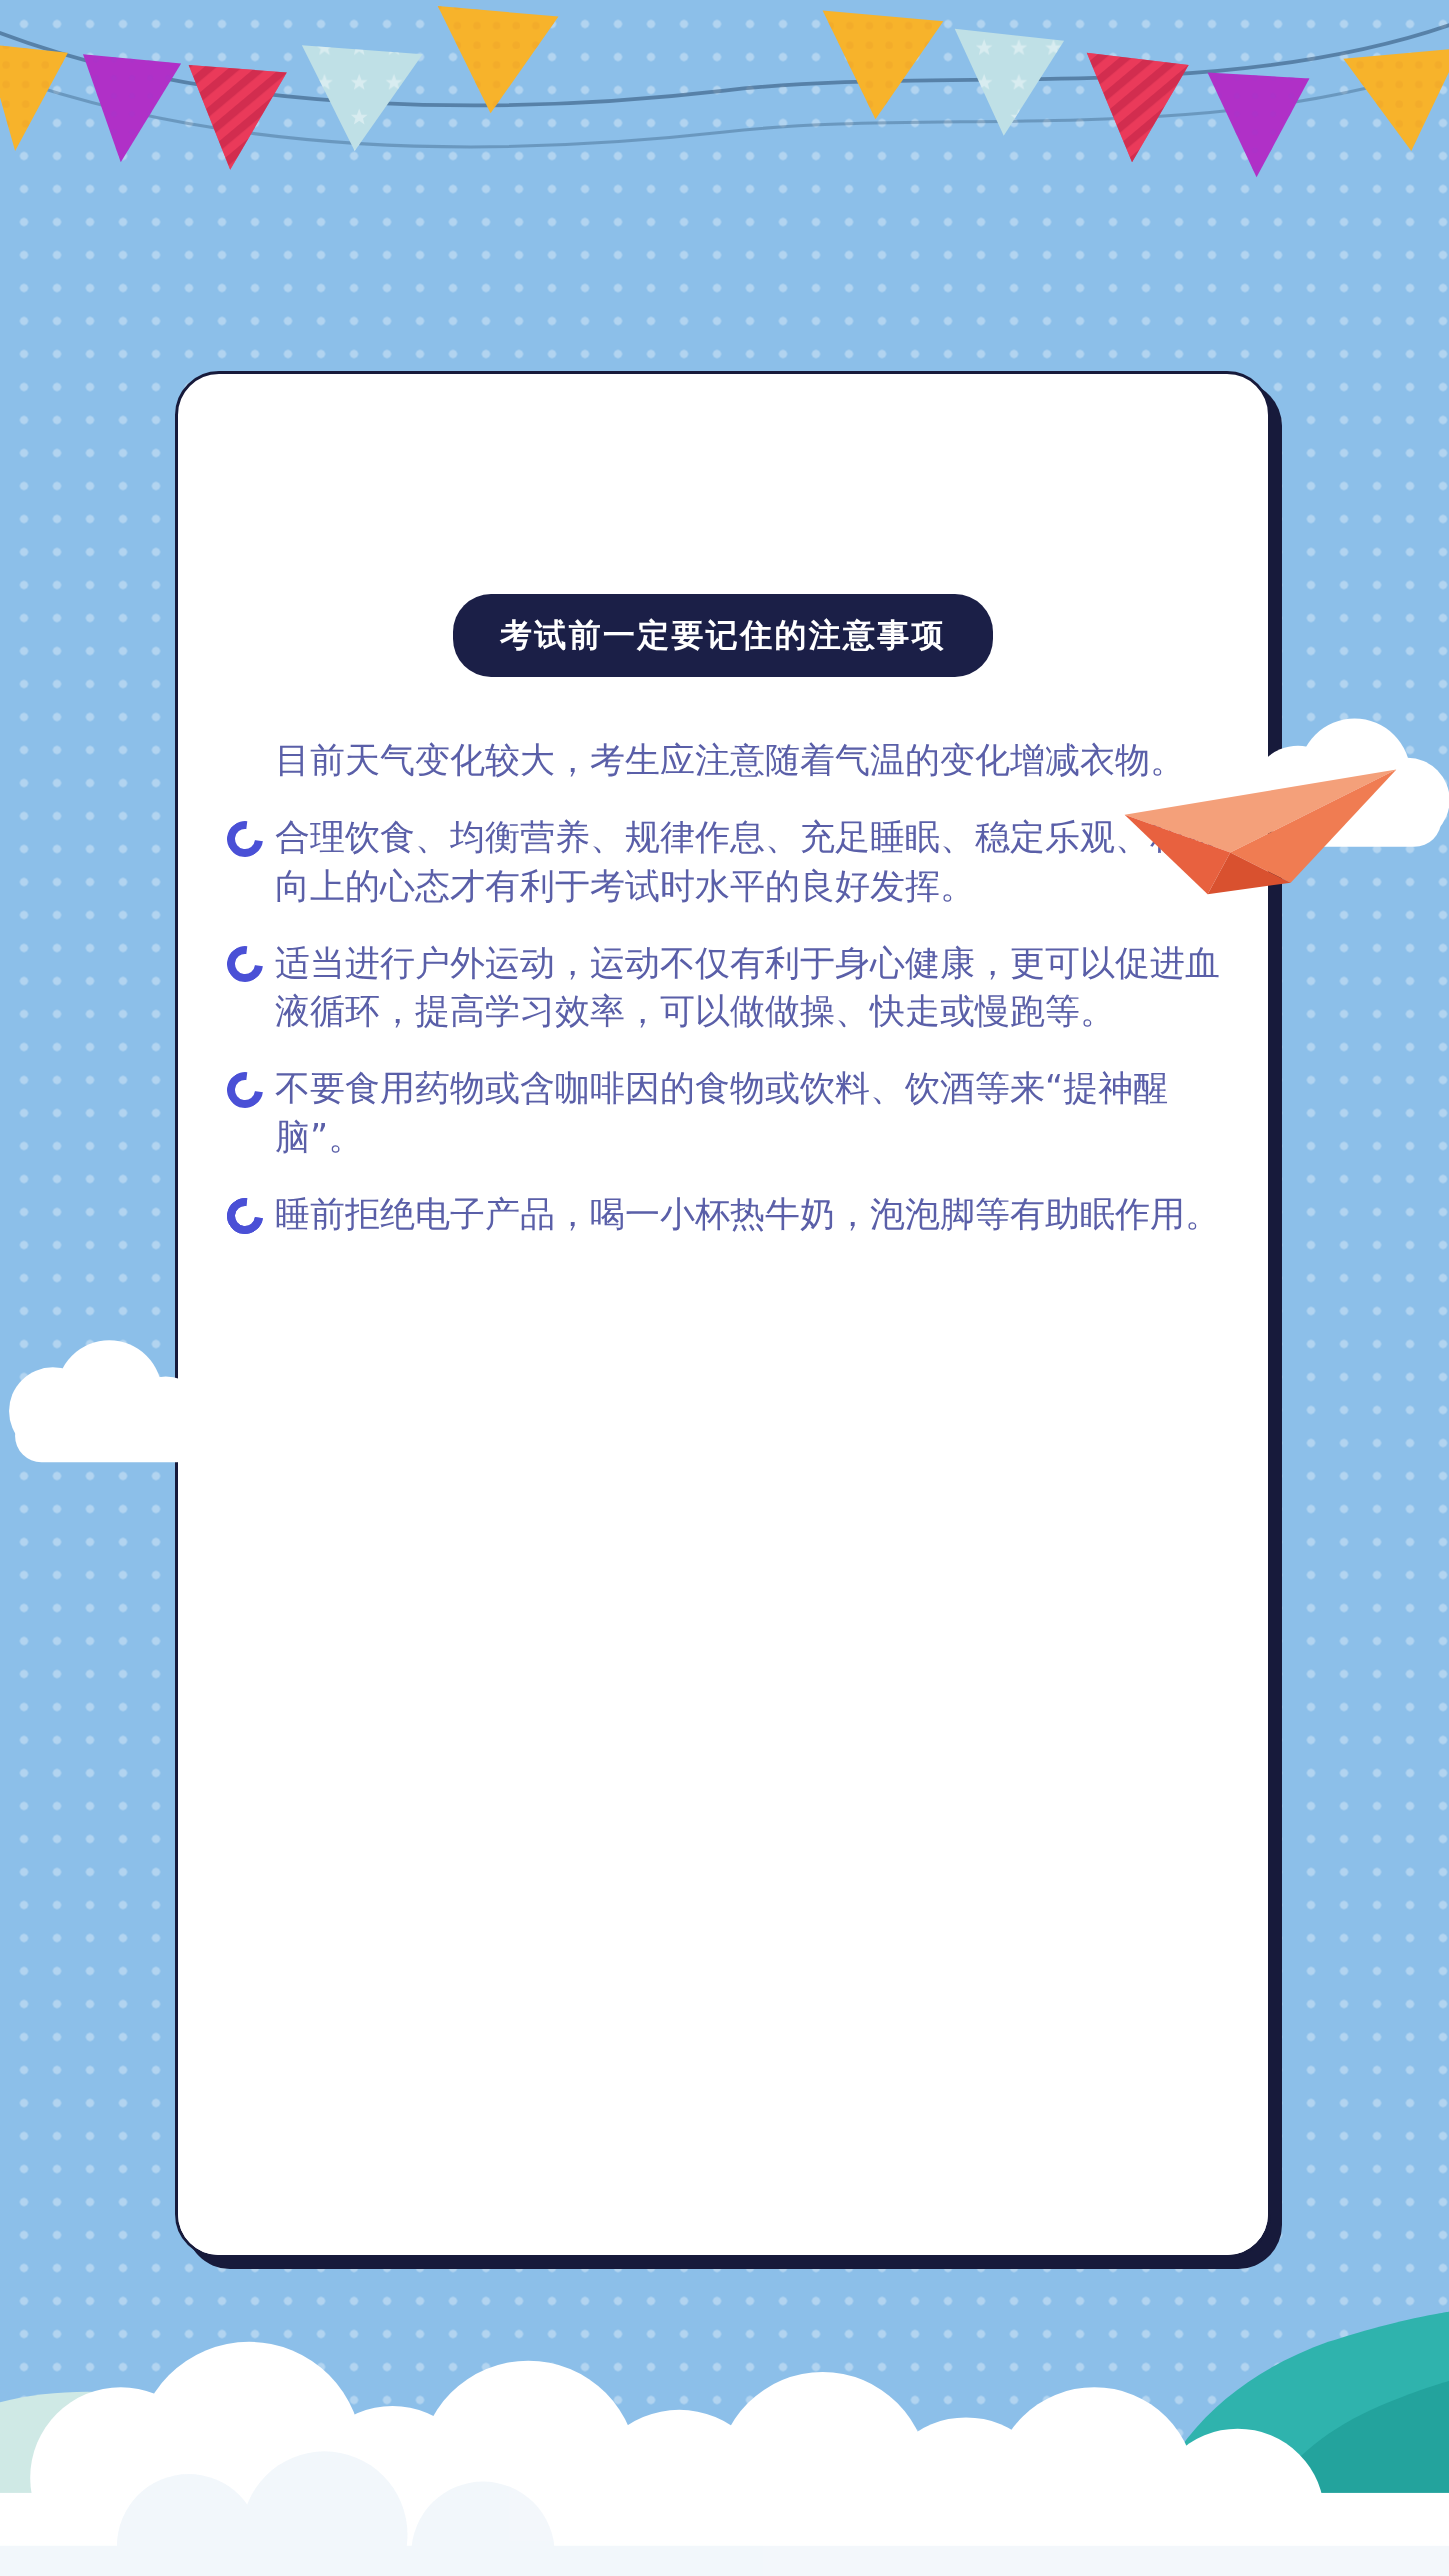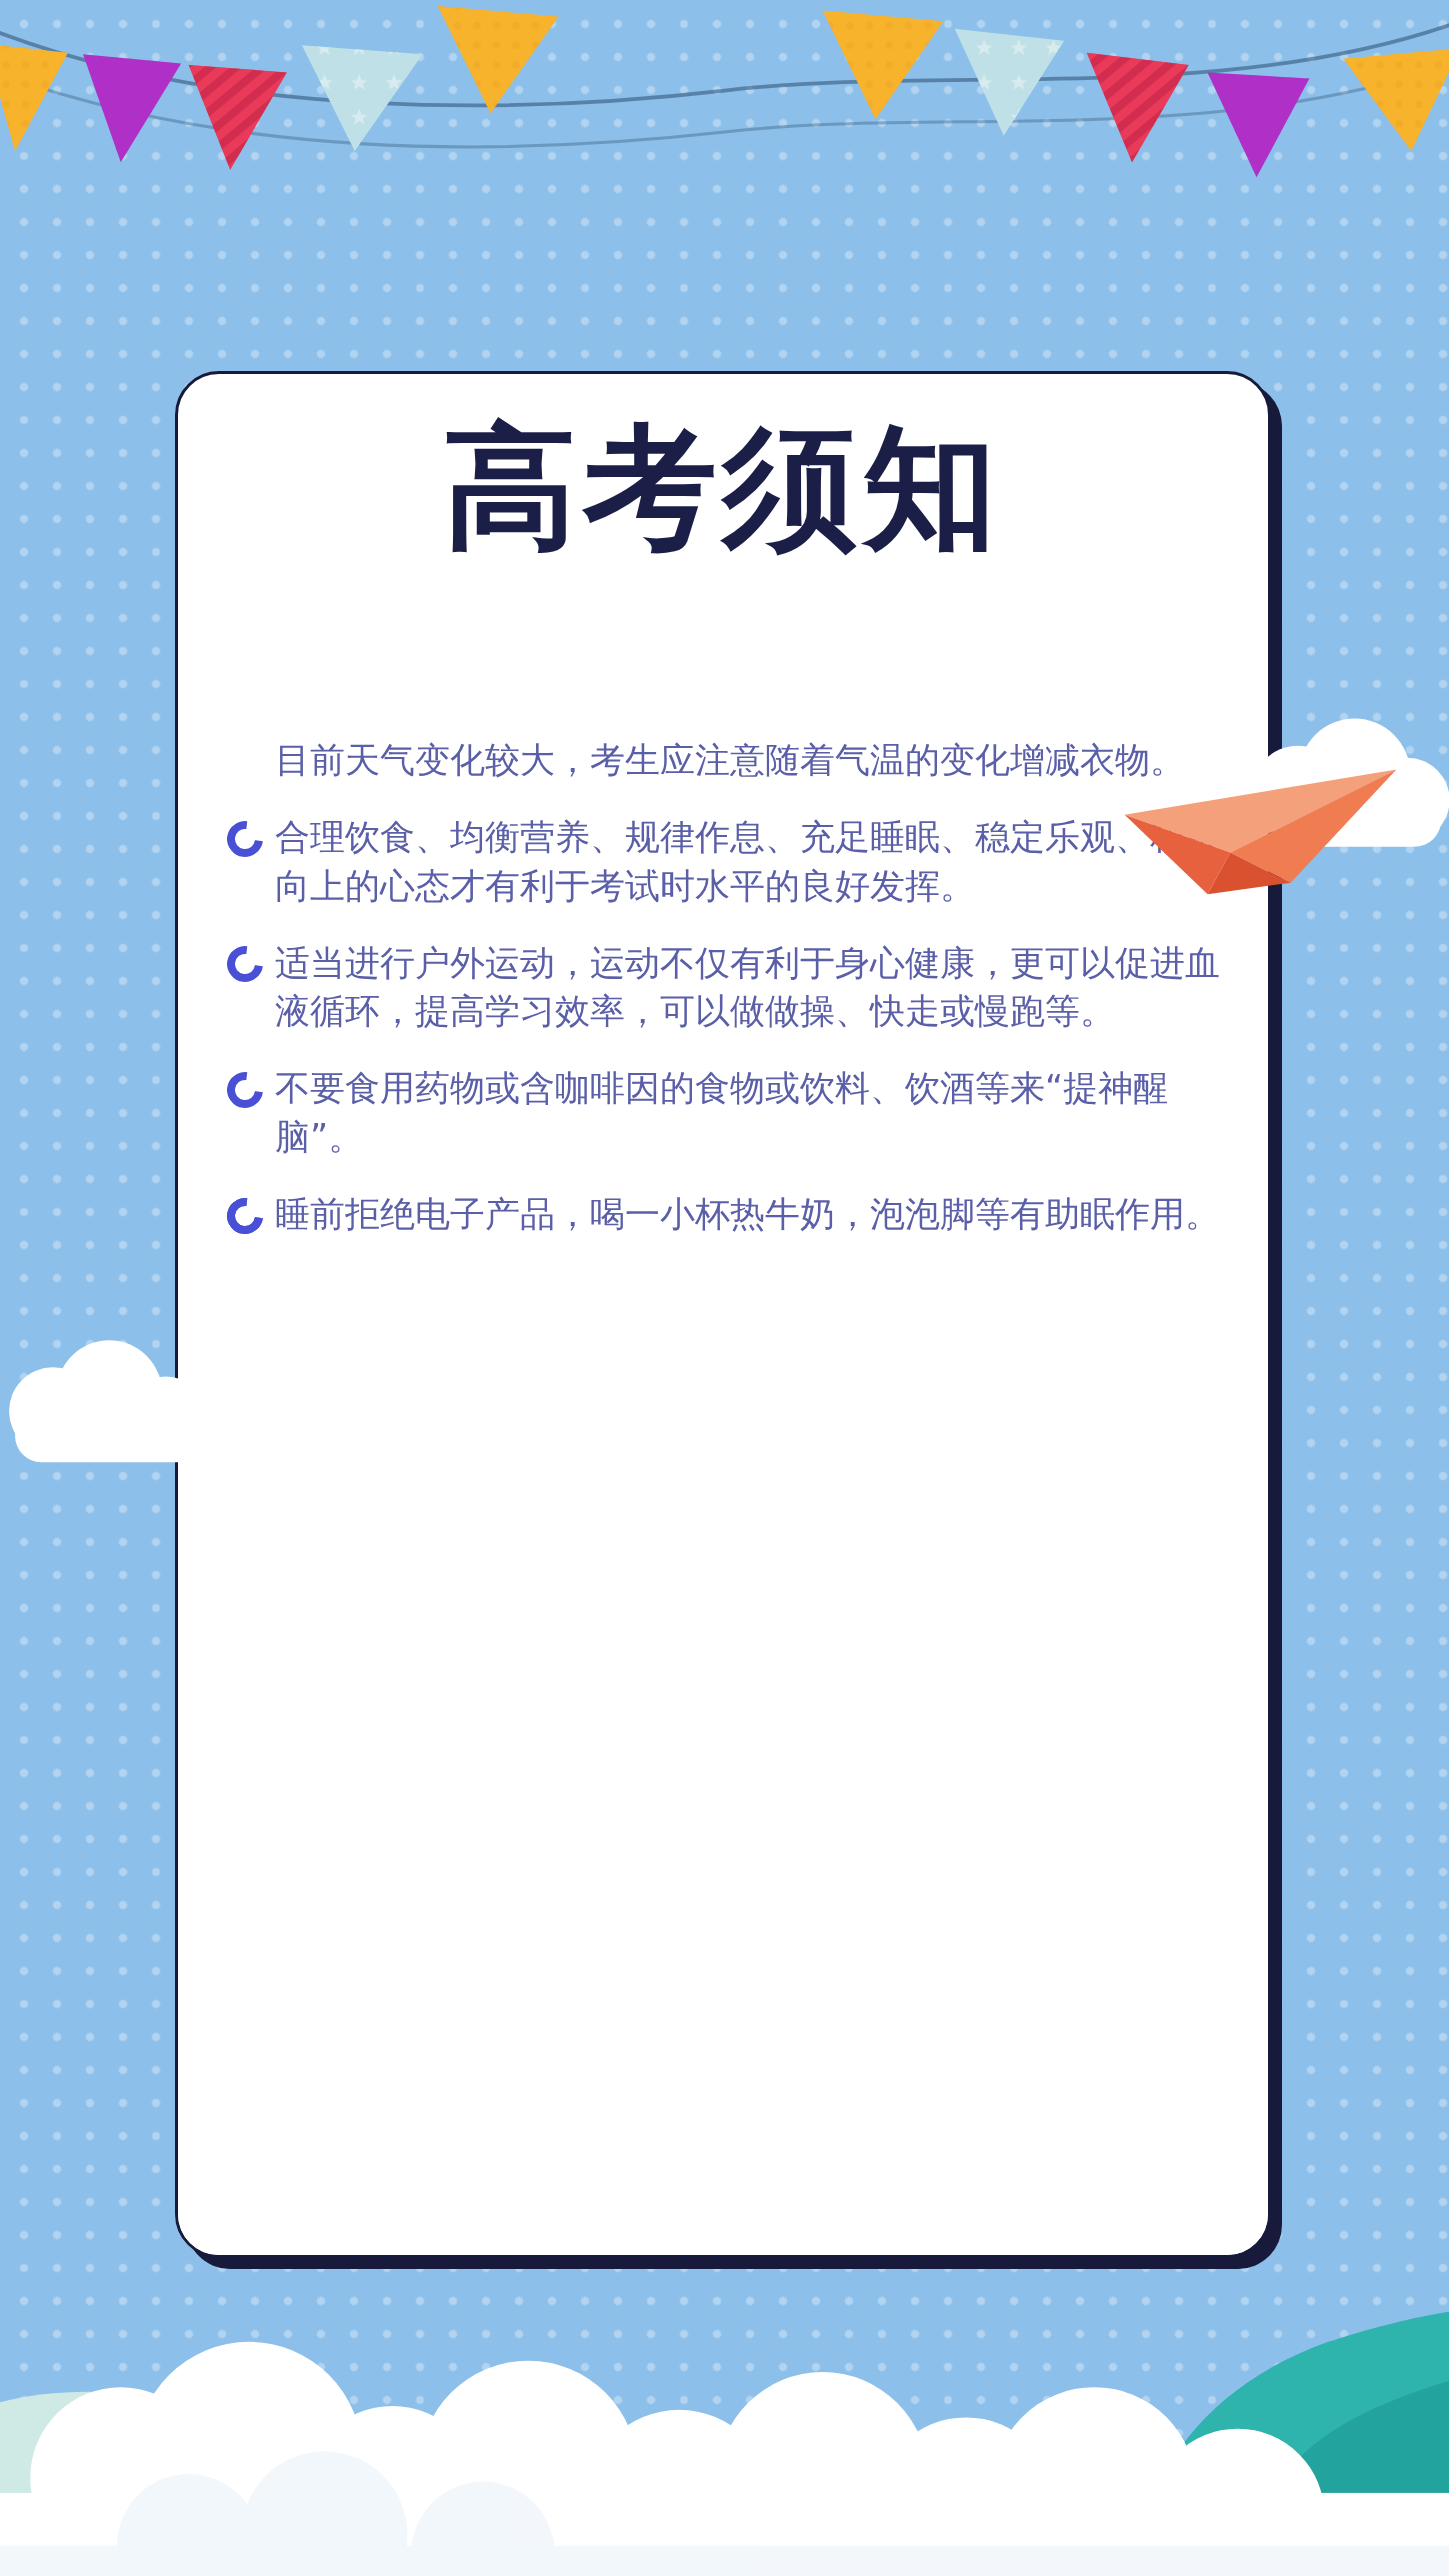--- a/index.html
+++ b/index.html
@@ -229,22 +229,24 @@
 
       <polygon points="1780,78 1935,64 1870,200" fill="#f7b32b"></polygon>
       <polygon points="1780,78 1935,64 1870,200" fill="url(#dots-orange)" opacity="0.55"></polygon>
     </g>
   </svg>
 
   <div class="card-shadow"></div>
 
   <div class="card">
 
-    <div class="title">高考须知</div>
-
+
+    <div class="subtitle-wrap">
+      <div class="subtitle">考试前一定要记住的注意事项</div>
+    </div>
 
     <div class="content">
 
       <div class="plain-para">目前天气变化较大，考生应注意随着气温的变化增减衣物。</div>
 
 
       <div class="bullet-item">
         <span class="bullet-mark"></span>
         <span>合理饮食、均衡营养、规律作息、充足睡眠、稳定乐观、积极向上的心态才有利于考试时水平的良好发挥。</span>
       </div>

